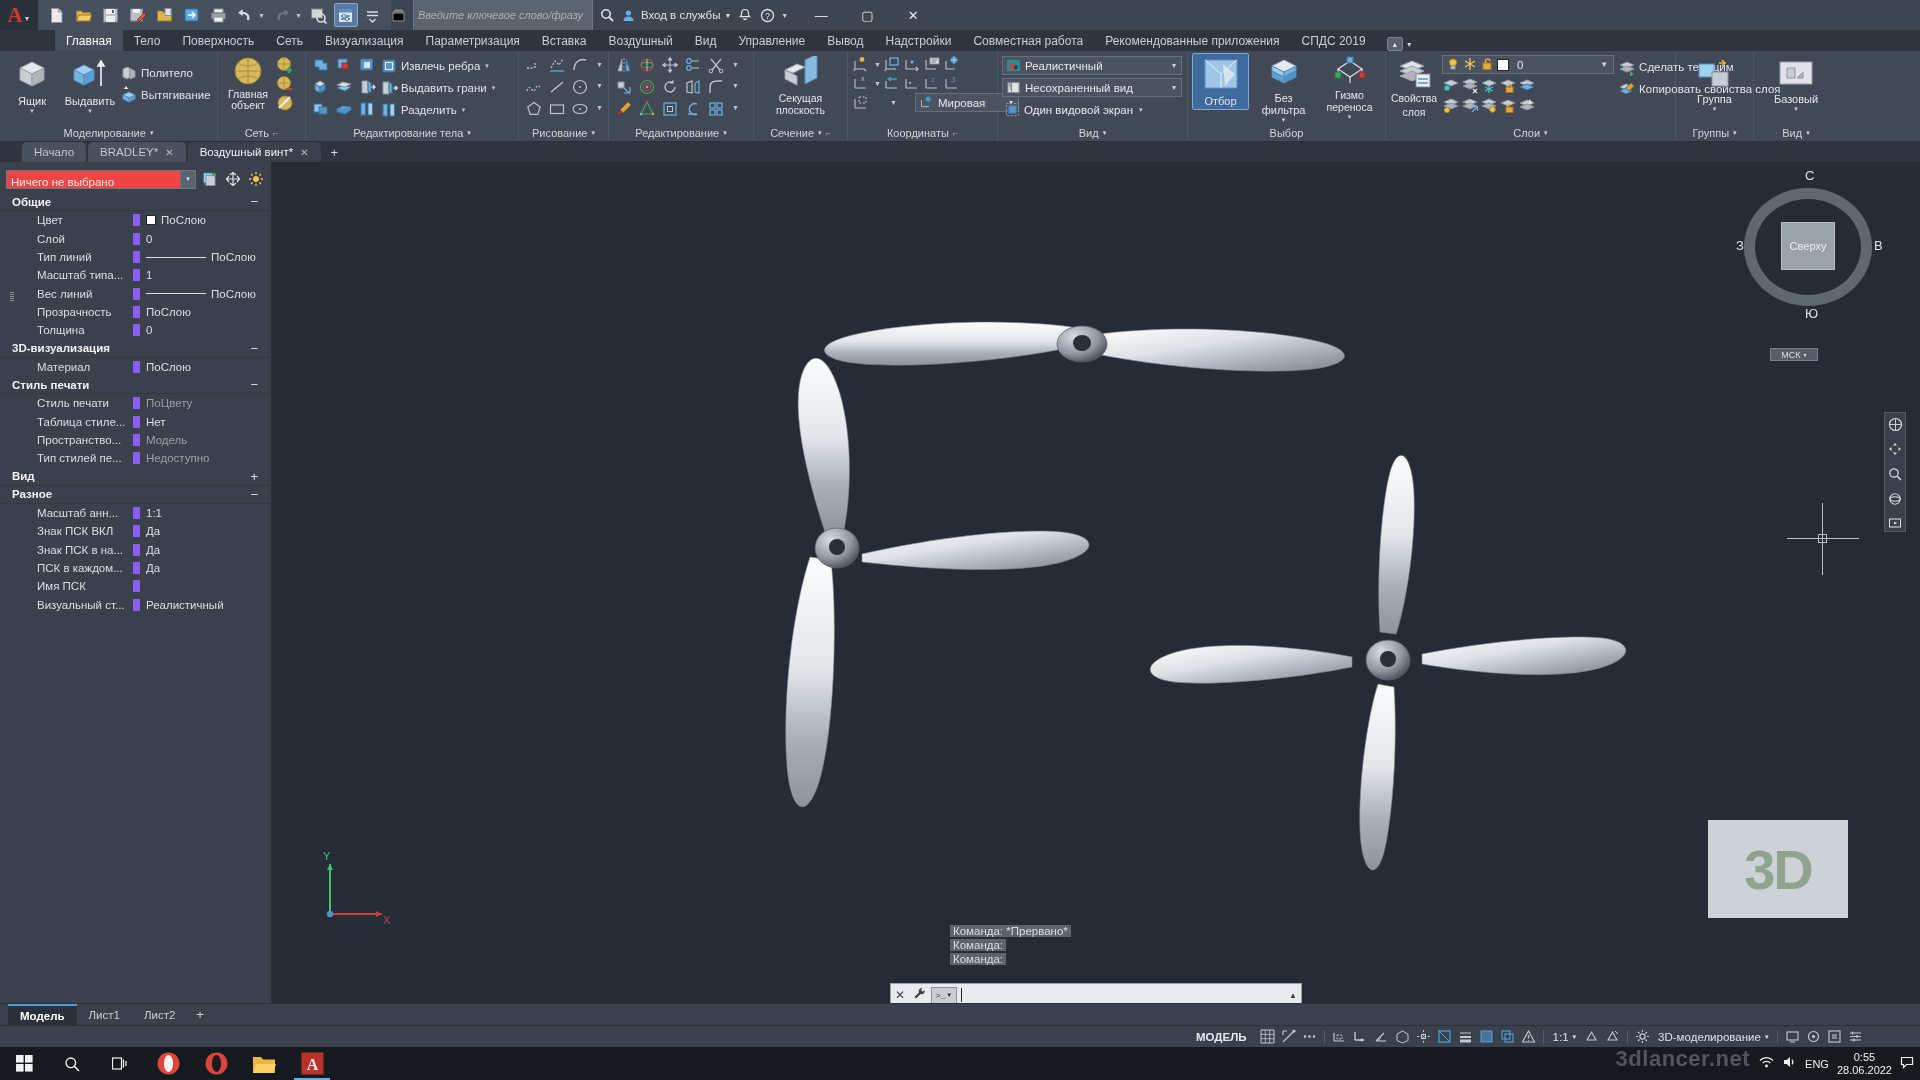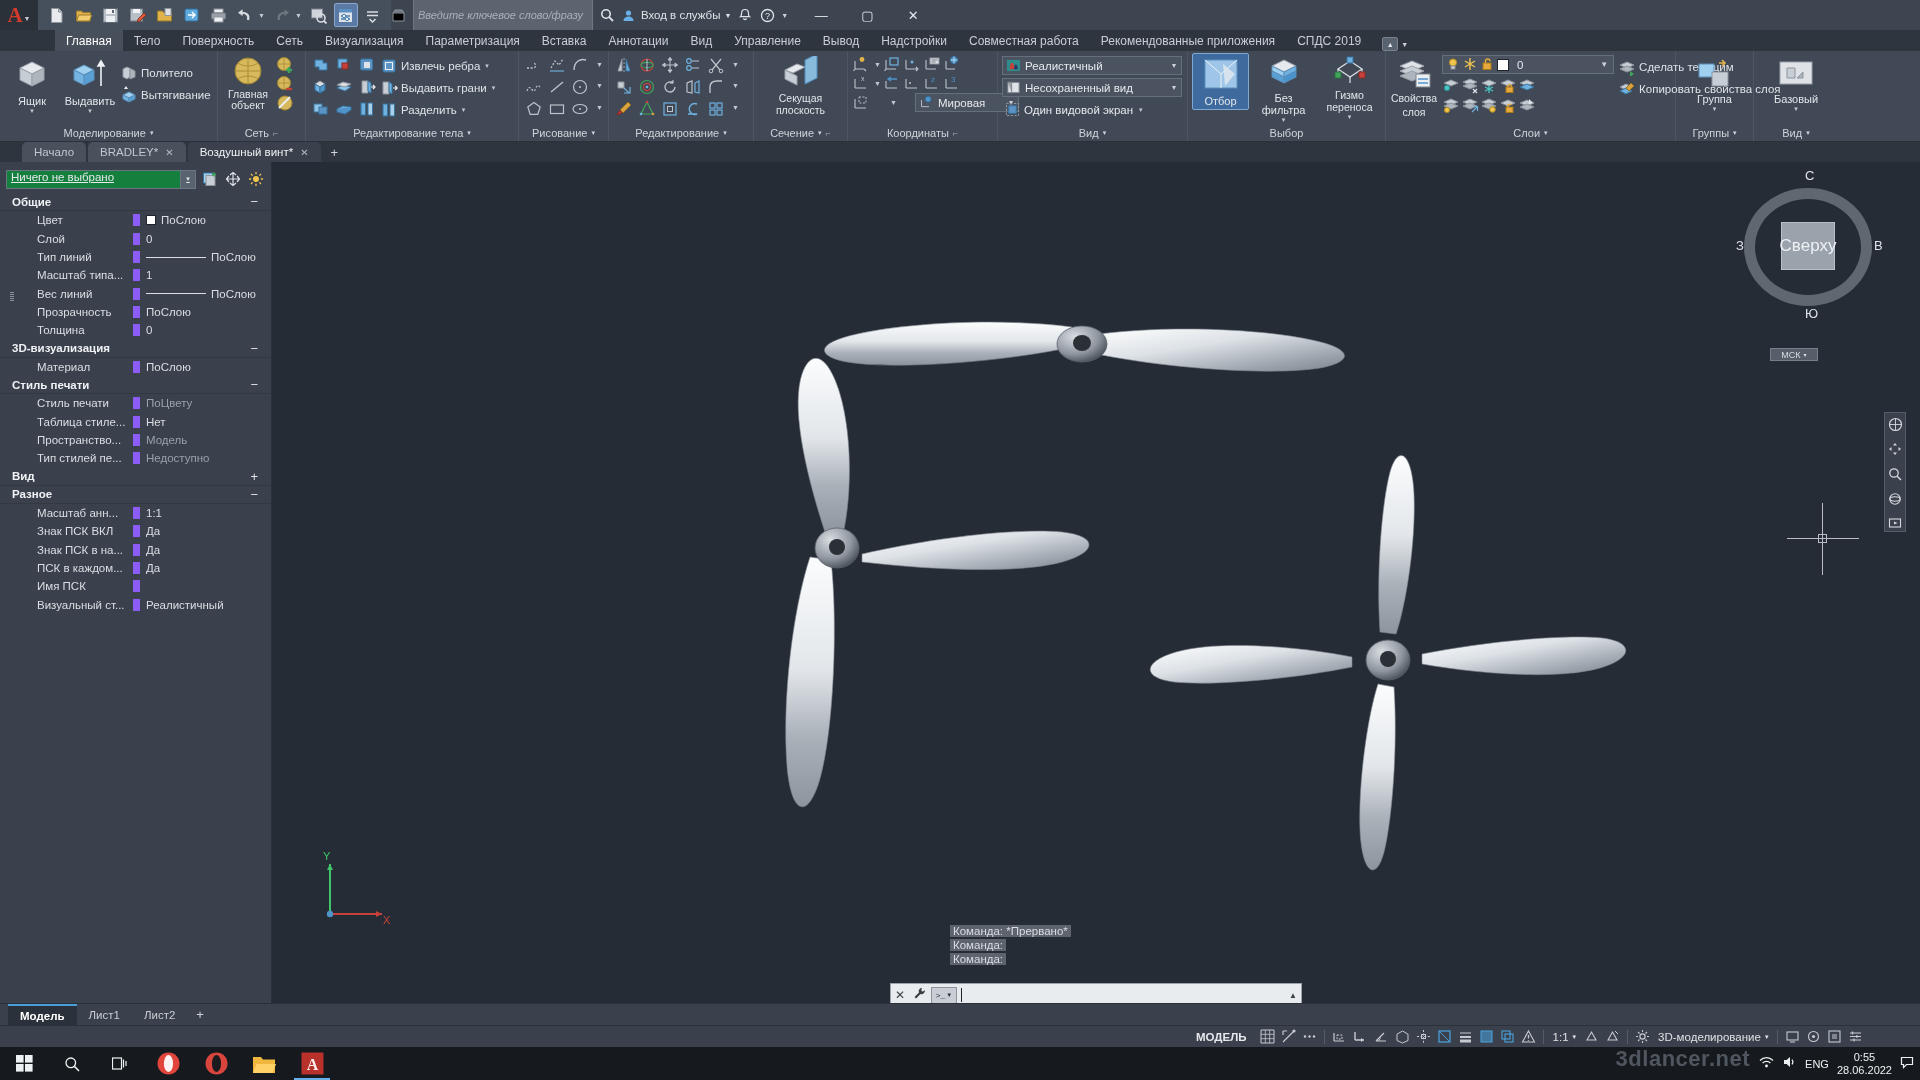--- a/index.html
+++ b/index.html
@@ -138,21 +138,21 @@
   
   .viewcube { position:absolute; right:36px; top:28px; width:150px; height:150px; }
   .vc-ring {
     position:absolute; left:10px; top:18px; width:128px; height:118px;
     border-radius:50%; border:11px solid #6d757f; opacity:.82;
   }
   .vc-face {
     position:absolute; left:47px; top:52px; width:54px; height:48px;
     background: #9aa2ac; border:1px solid #b9c0c8;
     display:flex;align-items:center;justify-content:center;
-    color:#eef1f4; font-size:17px;
+    color:#eef1f4; font-size:11px;
   }
   .vc-n { position:absolute; color:#dfe3e8; font-size:13px; }
   .mck {
     position:absolute; left:36px; top:178px; width:48px; height:13px;
     background:#565e69; border:1px solid #777f8a; color:#d9dde2;
     font-size:9px; display:flex;align-items:center;justify-content:center;
   }
   .mck .ca { font-size:6px; margin-left:3px; }
 
   
@@ -201,22 +201,22 @@
     background: #3a414c; border-right:1px solid #2b313a;
   }
   .props-head {
     height: 23px; display:flex; align-items:center; padding-left: 22px;
     color:#e6e9ed; font-size: 12px; letter-spacing:.3px;
   }
   .props-grip { position:absolute; left:10px; top:150px; width:4px;height:9px;
      background:repeating-linear-gradient(to bottom,#8b929b 0 1px,transparent 1px 2px);}
   .props-toolbar { height: 28px; display:flex; align-items:center; padding:0 6px; gap:5px;}
   .psel {
-    flex:1; height:19px; background:#15803d; border:1px solid #6b7481;
-    display:flex;align-items:flex-start;color:#e6e9ed;font-size:11.5px;padding-left:4px;text-decoration:underline;
+    flex:1; height:19px; background:#ef4444; border:1px solid #6b7481;
+    display:flex;align-items:flex-end;color:#e6e9ed;font-size:11.5px;padding-left:4px;
   }
   .psel .cb { width:15px;height:17px;background:#59626f;border-left:1px solid #6b7481;
     display:flex;align-items:center;justify-content:center;font-size:7px;color:#dde1e6;margin-left:auto;}
   .ptb-ic { width:18px;height:18px;display:flex;align-items:center;justify-content:center;}
 
   .prow { display:flex; height:18.3px; align-items:center; font-size:11.5px; }
   .prow.cat {
     background: linear-gradient(to bottom,#50586personal,#454d59);
     color:#f0f2f5; font-weight:bold; padding-left:12px; justify-content:space-between;
     padding-right:13px; border-top:1px solid #5b6personal; border-bottom:1px solid #333942;
@@ -433,21 +433,21 @@
   </div>
 
   <div class="tabbar">
     <div class="tab active">Главная</div>
     <div class="tab">Тело</div>
     <div class="tab">Поверхность</div>
     <div class="tab">Сеть</div>
     <div class="tab">Визуализация</div>
     <div class="tab">Параметризация</div>
     <div class="tab">Вставка</div>
-    <div class="tab">Аннотации</div>
+    <div class="tab">Воздушный</div>
     <div class="tab">Вид</div>
     <div class="tab">Управление</div>
     <div class="tab">Вывод</div>
     <div class="tab">Надстройки</div>
     <div class="tab">Совместная работа</div>
     <div class="tab">Рекомендованные приложения</div>
     <div class="tab">СПДС 2019</div>
     <div class="tabbar-end">
       <span style="width:16px;height:14px;background:#59626f;border:1px solid #79818d;border-radius:2px;display:inline-flex;align-items:center;justify-content:center;font-size:7px;color:#e6e9ed;">▲</span>
       <span style="font-size:7px;color:#cdd2d8">▼</span>
@@ -1442,20 +1442,23 @@
     <svg class="ucs" viewBox="0 0 74 74">
       <path d="M10 64V14" stroke="#3fc46a" stroke-width="2"></path>
       <path d="M10 14l-3 6h6z" fill="#3fc46a"></path>
       <path d="M10 64h52" stroke="#c7413a" stroke-width="2"></path>
       <path d="M62 64l-6-3v6z" fill="#c7413a"></path>
       <circle cx="10" cy="64" r="3.2" fill="#4f93c9"></circle>
       <text x="3" y="10" font-size="11" fill="#3fc46a" font-family="Liberation Sans">Y</text>
       <text x="63" y="74" font-size="11" fill="#c7413a" font-family="Liberation Sans">X</text>
     </svg>
 
+    <div class="wm3d">
+      <span>3D</span>
+    </div>
   </div>
 
   <div class="cmdhist">
     <div class="cmdline-txt">Команда:  *Прервано*</div>
     <div class="cmdline-txt">Команда:</div>
     <div class="cmdline-txt">Команда:</div>
   </div>
 
   <div class="cmdbar">
     <span class="x">✕</span>

